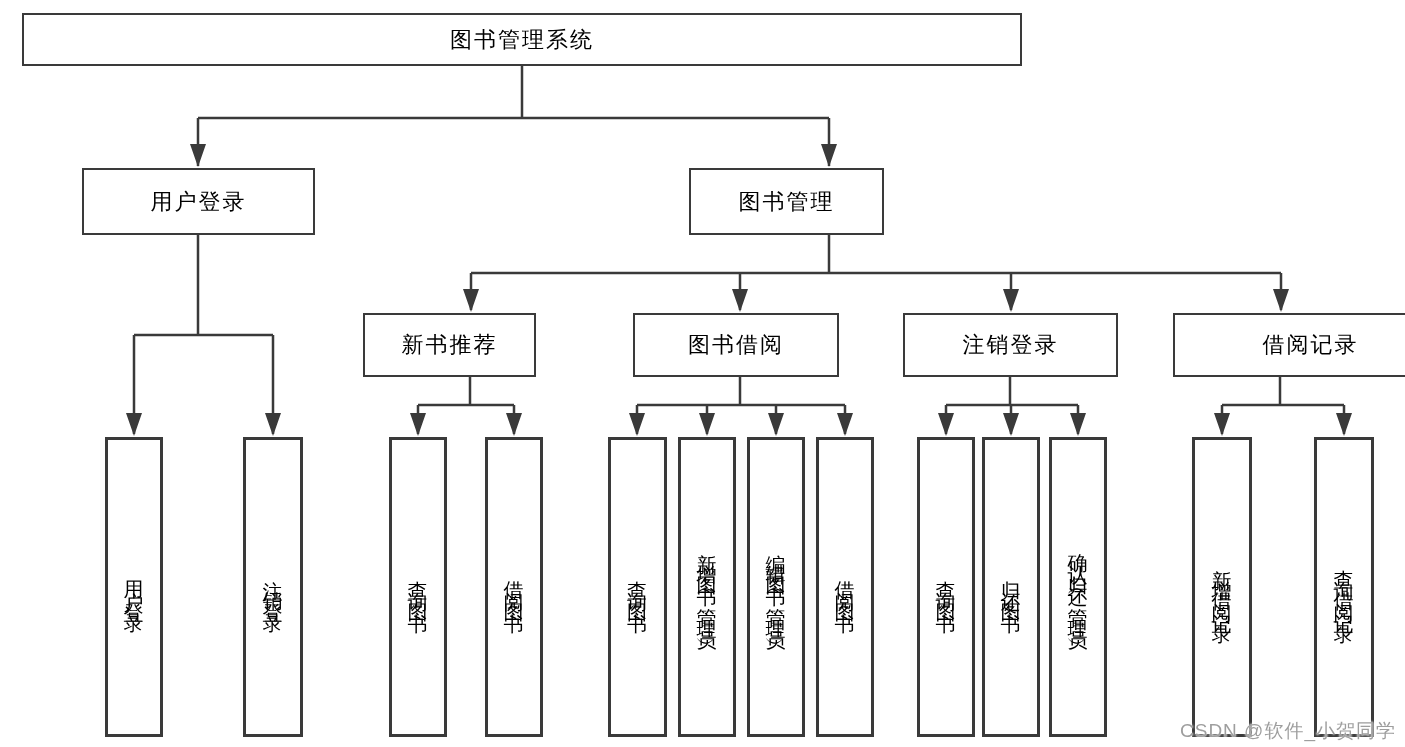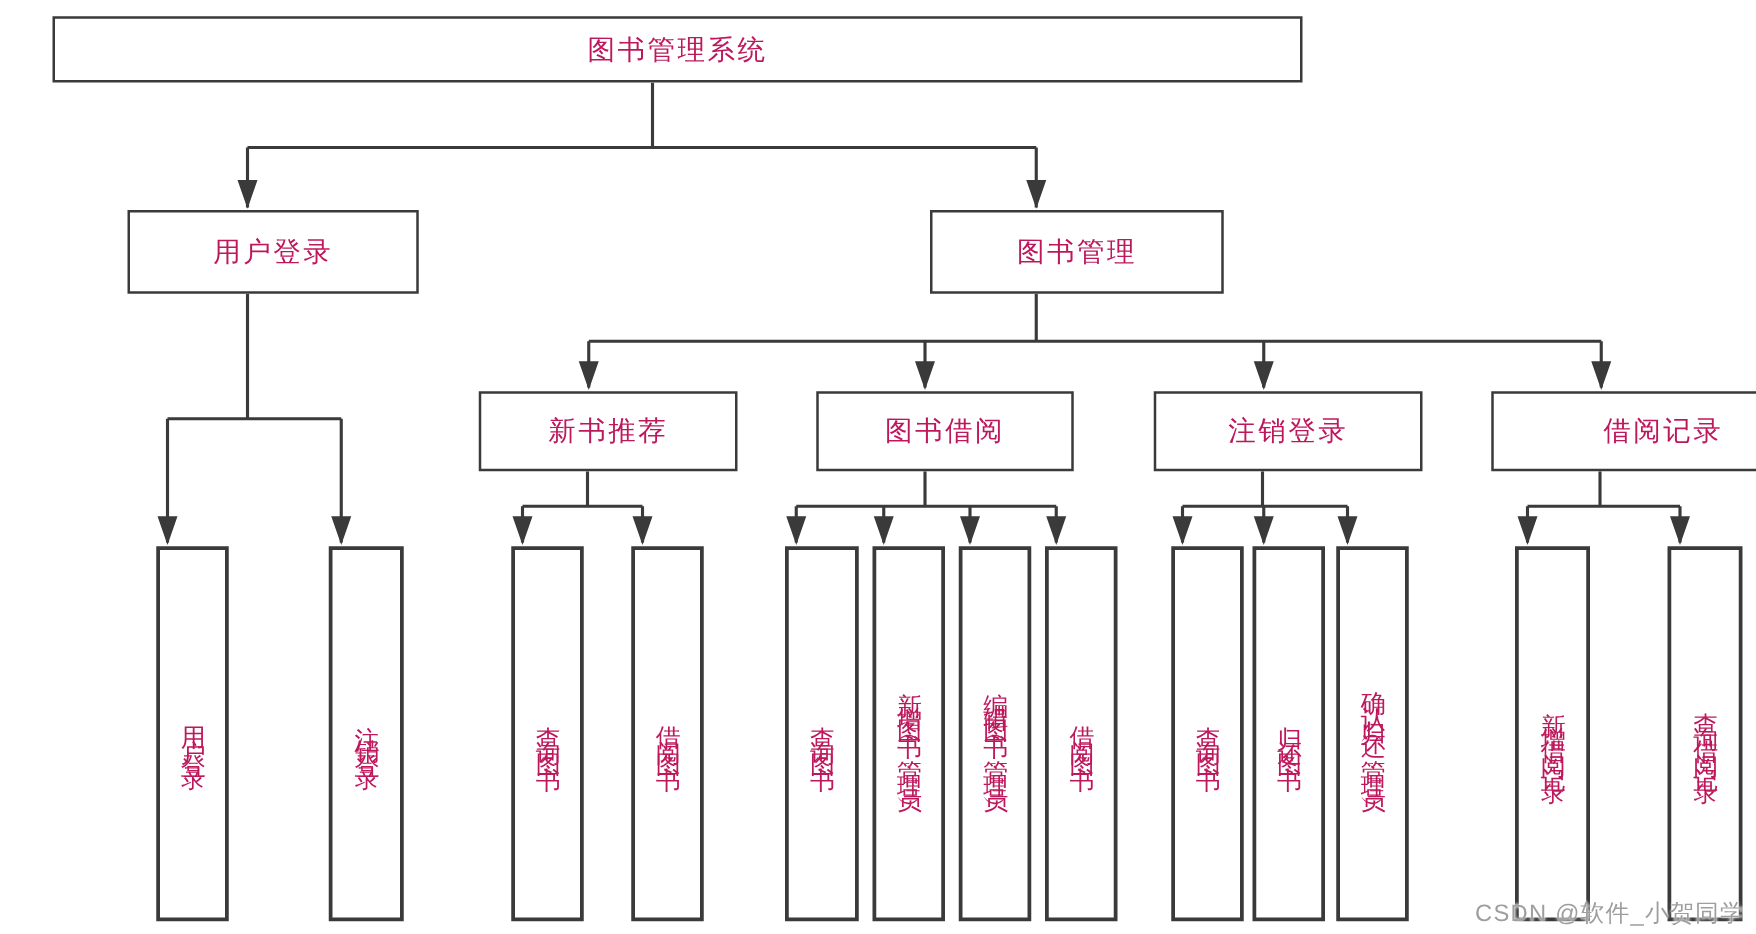--- a/index.html
+++ b/index.html
@@ -22,23 +22,22 @@
     z-index: 1;
   }
   .node {
     position: absolute;
     box-sizing: border-box;
     border: 2px solid #3a3a3a;
     background: #ffffff;
     display: flex;
     align-items: center;
     justify-content: center;
-    color: #be185d;
+    color: #000000;
     z-index: 2;
-    margin-left: 20px;
   }
   .node .lbl {
     font-size: 22px;
     letter-spacing: 2px;
     white-space: nowrap;
   }
   .root-node  { left: 22px;  top: 13px;  width: 1000px; height: 53px; }
   .l1-node    { top: 168px; height: 67px; }
   .l2-node    { top: 313px; height: 64px; }
   .leaf-node  { top: 437px; height: 300px; border-width: 3px; }
@@ -89,25 +88,25 @@
              M1336 413L1352 413L1344 436Z" fill="#3a3a3a"></path>
   </svg>
 
   <div class="node root-node">
     <span class="lbl">图书管理系统</span>
   </div>
 
   <div class="node l1-node" style="left:82px; width:233px;">
     <span class="lbl">用户登录</span>
   </div>
-  <div class="node l1-node" style="left:724px; width:235px;">
+  <div class="node l1-node" style="left:689px; width:195px;">
     <span class="lbl">图书管理</span>
   </div>
 
-  <div class="node l2-node" style="left:363px; width:207px;">
+  <div class="node l2-node" style="left:363px; width:173px;">
     <span class="lbl">新书推荐</span>
   </div>
   <div class="node l2-node" style="left:633px; width:206px;">
     <span class="lbl">图书借阅</span>
   </div>
   <div class="node l2-node" style="left:903px; width:215px;">
     <span class="lbl">注销登录</span>
   </div>
   <div class="node l2-node" style="left:1173px; width:259px;padding-left:16px;">
     <span class="lbl">借阅记录</span>

